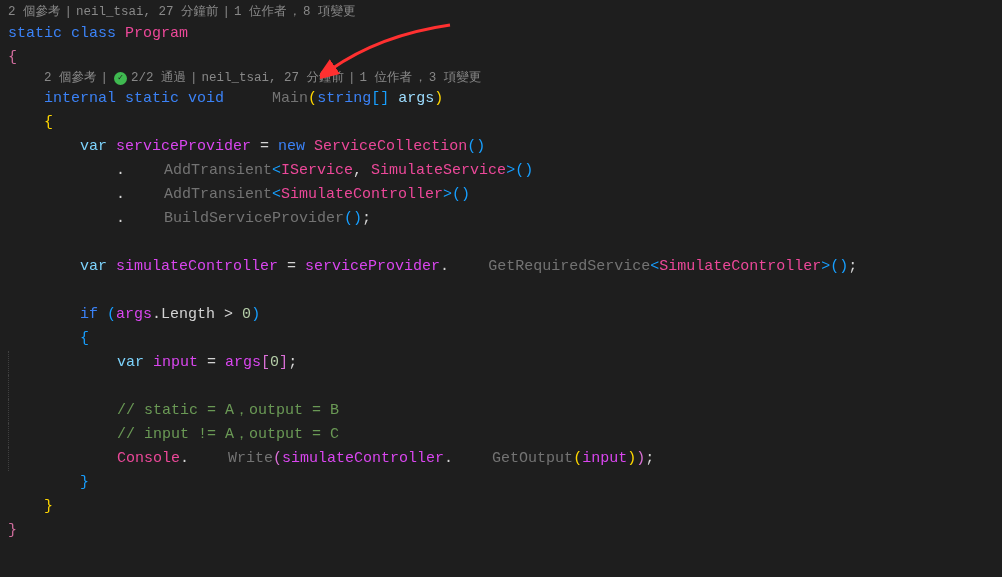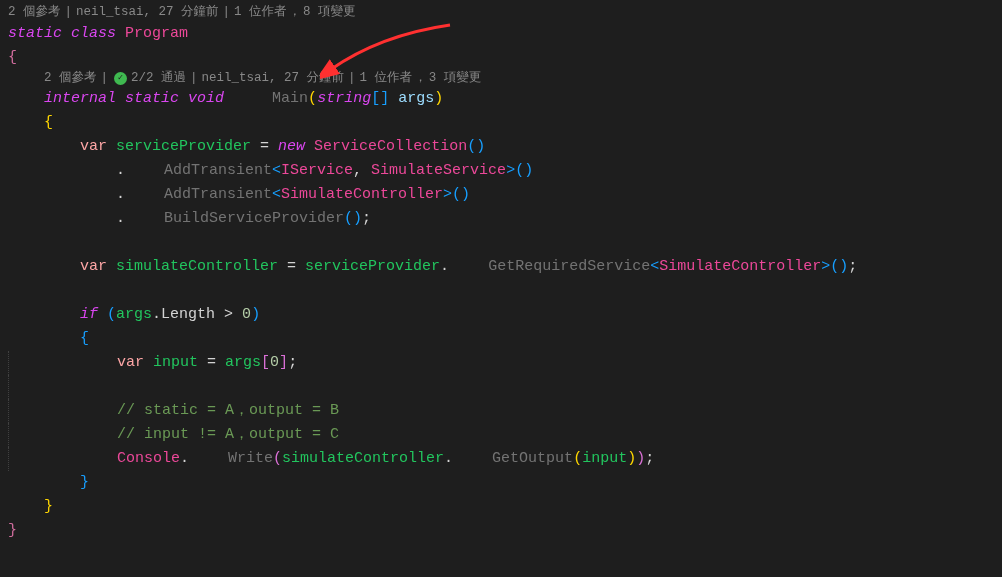--- a/index.html
+++ b/index.html
@@ -37,25 +37,25 @@
       font-size: 9px;
       font-weight: bold;
       margin: 0 2px;
     }
     pre { font-family: inherit; white-space: pre; }
     .line { padding-left: 0; }
     .i1 { padding-left: 36px; }
     .i2 { padding-left: 72px; }
     .i3 { padding-left: 108px; }
     .guide { border-left: 1px dotted #404040; }
-    .kw { color: #d946ef; font-style: italic; }
+    .kw { color: #3b82f6; }
     .type { color: #ec4899; }
     .method { color: #737373; padding-left: 39px; }
-    .var-kw { color: #fca5a5; }
-    .local { color: #22c55e; }
+    .var-kw { color: #7dd3fc; }
+    .local { color: #d946ef; }
     .param { color: #9cdcfe; }
     .num { color: #b5cea8; }
     .comment { color: #6a9955; }
     .brace-pink { color: #d16d9e; }
     .brace-gold { color: #ffd700; }
     .brace-blue { color: #179fff; }
     .brace-purple { color: #da70d6; }
     .arrow {
       position: absolute;
       top: 20px;

